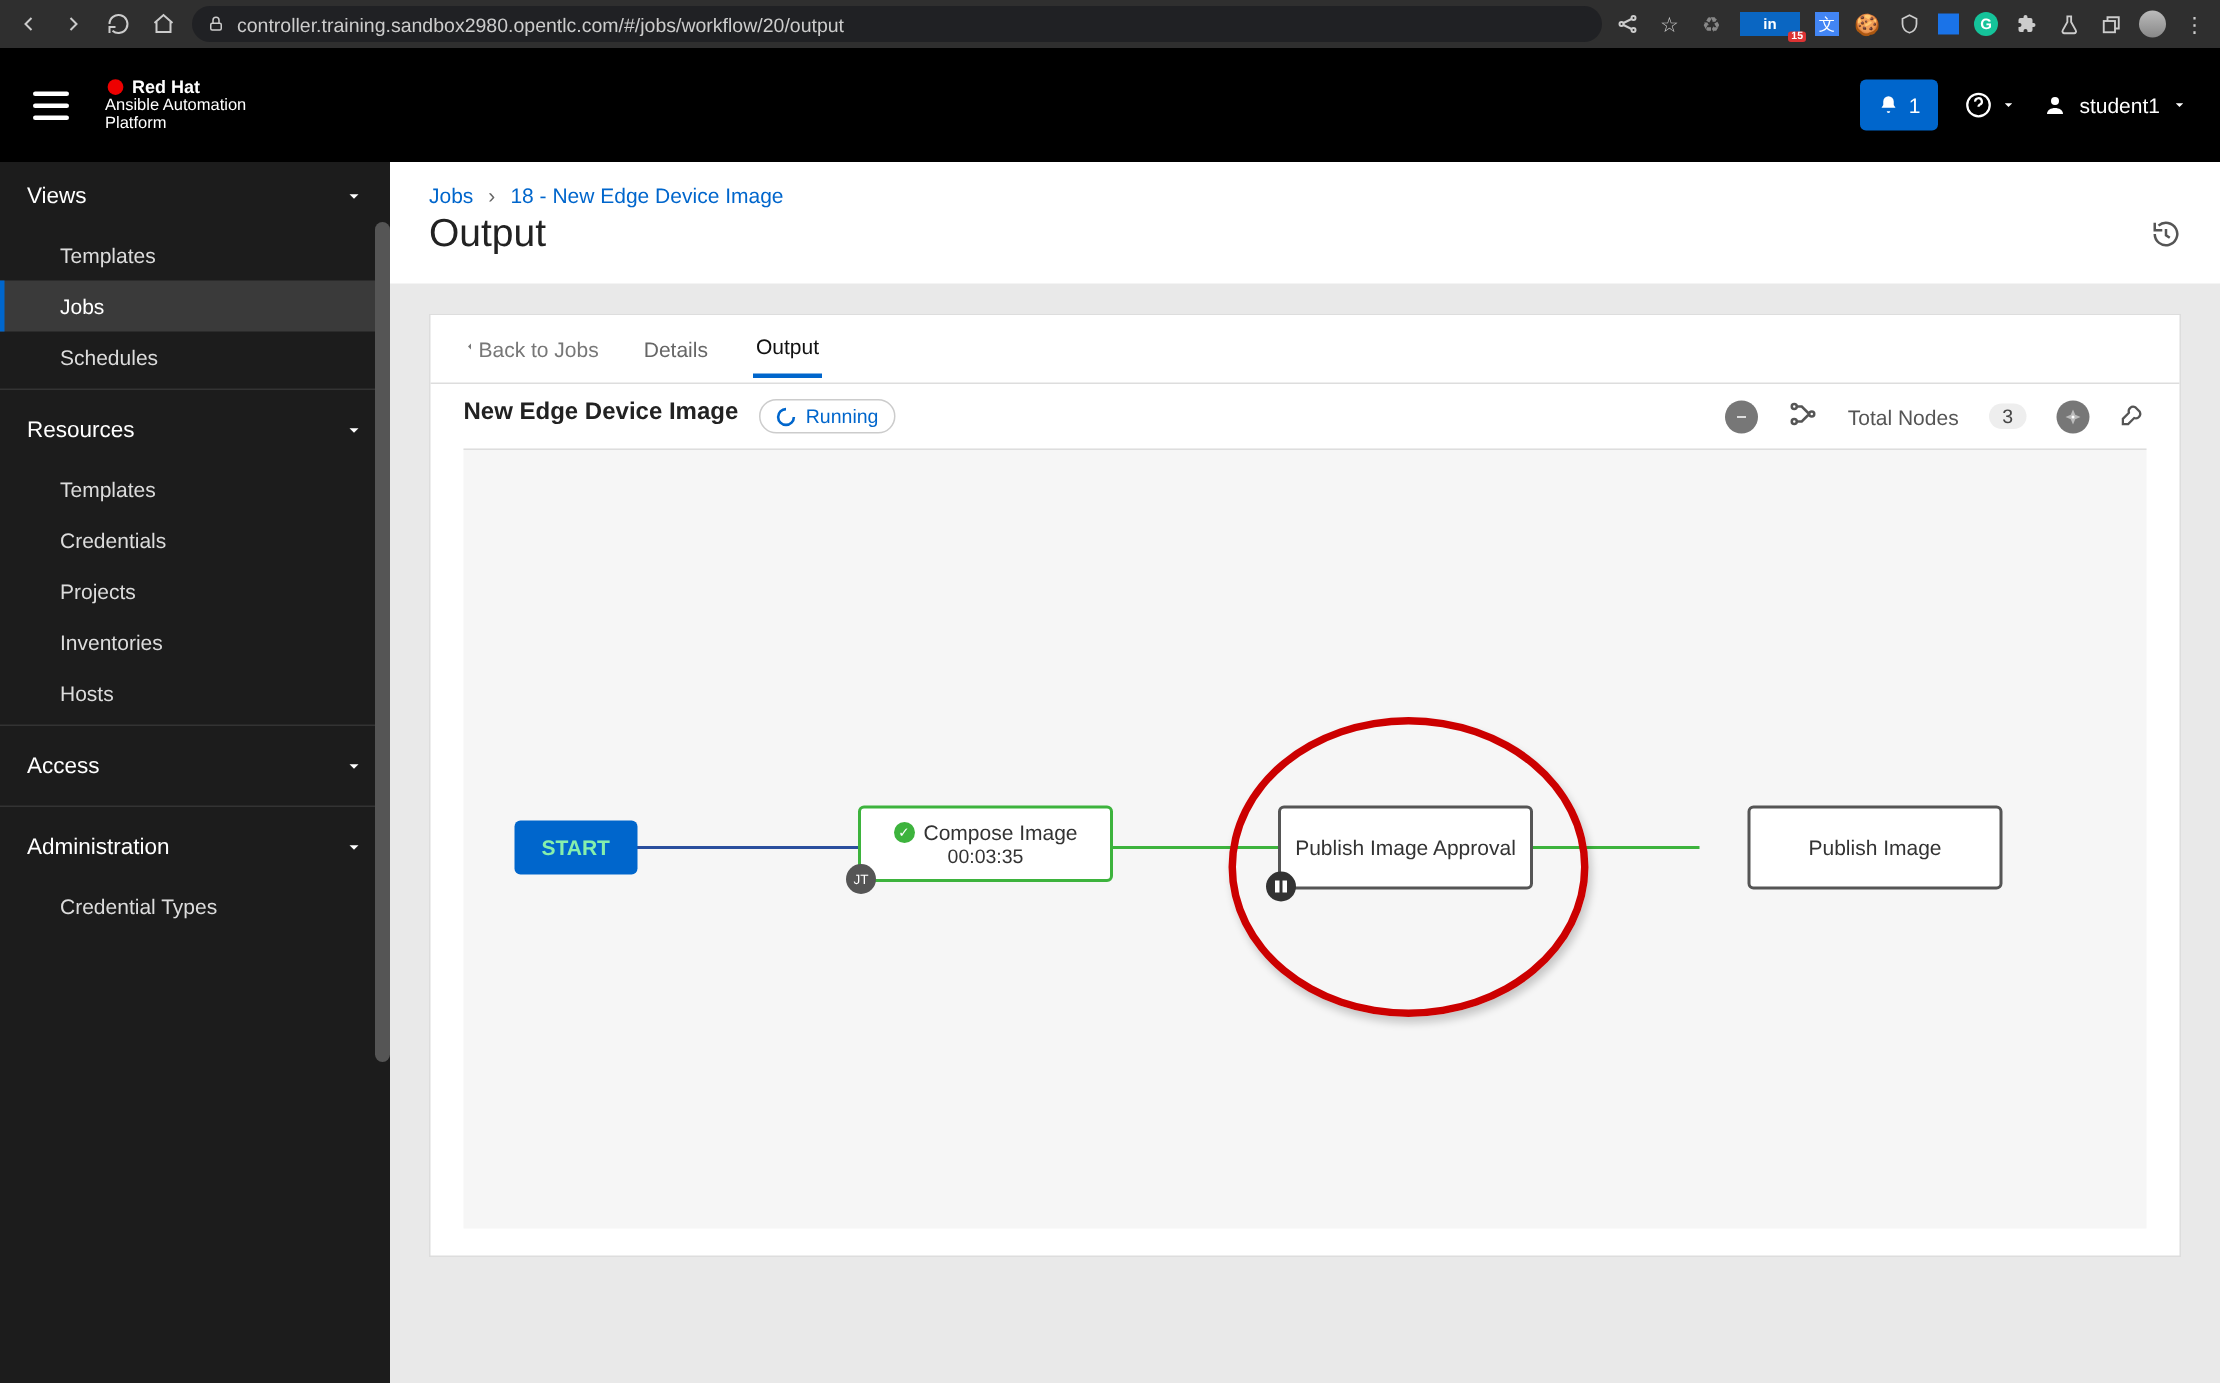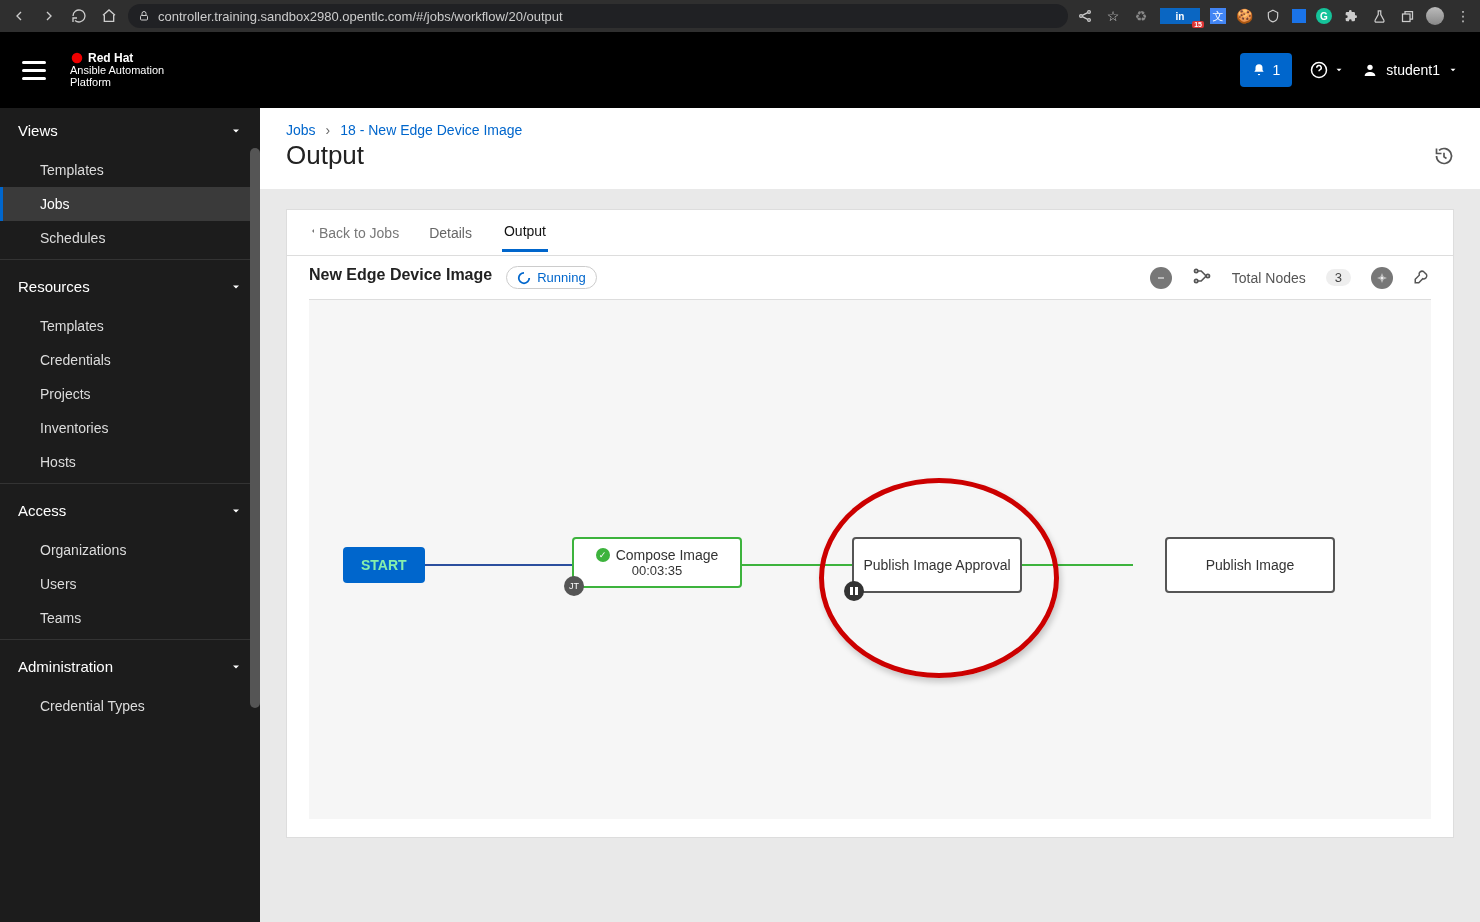--- a/index.html
+++ b/index.html
@@ -236,25 +236,20 @@
       <li>Inventories</li>
       <li>Hosts</li>
     </ul>
     <div class="side-sep"></div>
     <div class="side-section">
       <span>Access</span>
       <svg width="12" height="12" viewBox="0 0 24 24" fill="#fff">
           <path d="M6 9l6 6 6-6z"></path>
         </svg>
     </div>
-    <ul class="side-items">
-      <li>Organizations</li>
-      <li>Users</li>
-      <li>Teams</li>
-    </ul>
     <div class="side-sep"></div>
     <div class="side-section">
       <span>Administration</span>
       <svg width="12" height="12" viewBox="0 0 24 24" fill="#fff">
           <path d="M6 9l6 6 6-6z"></path>
         </svg>
     </div>
     <ul class="side-items">
       <li>Credential Types</li>
     </ul>

